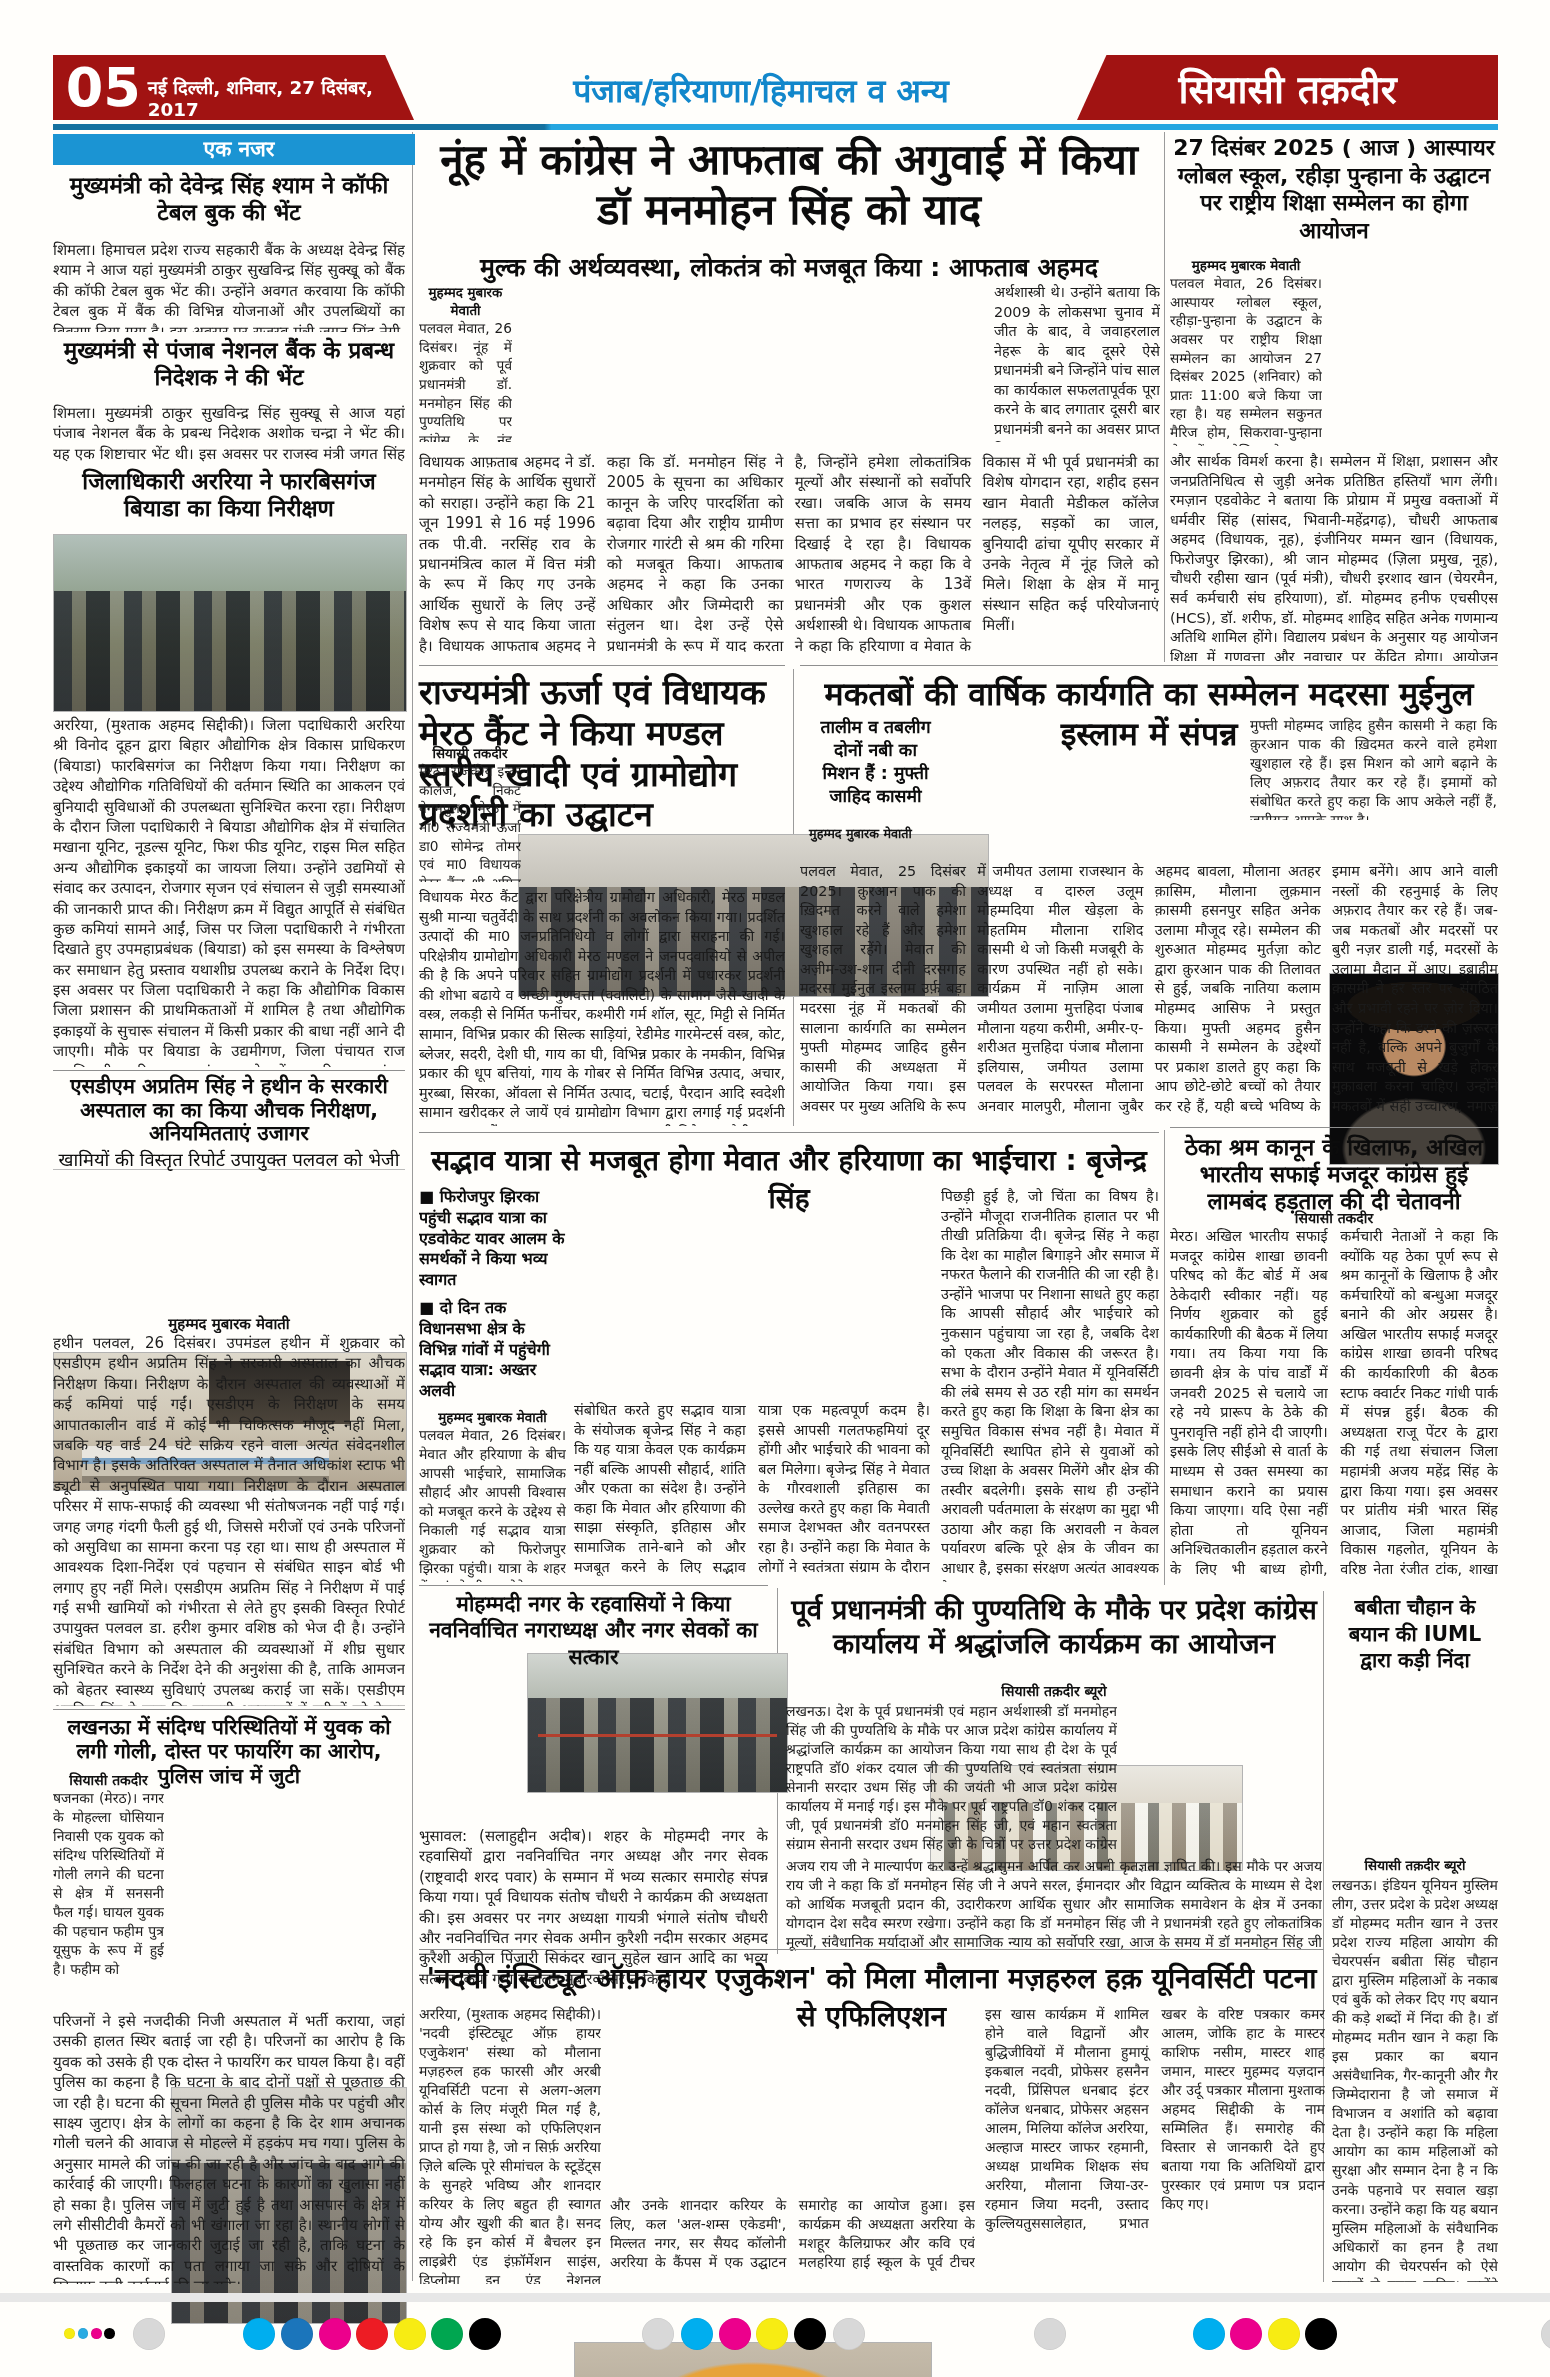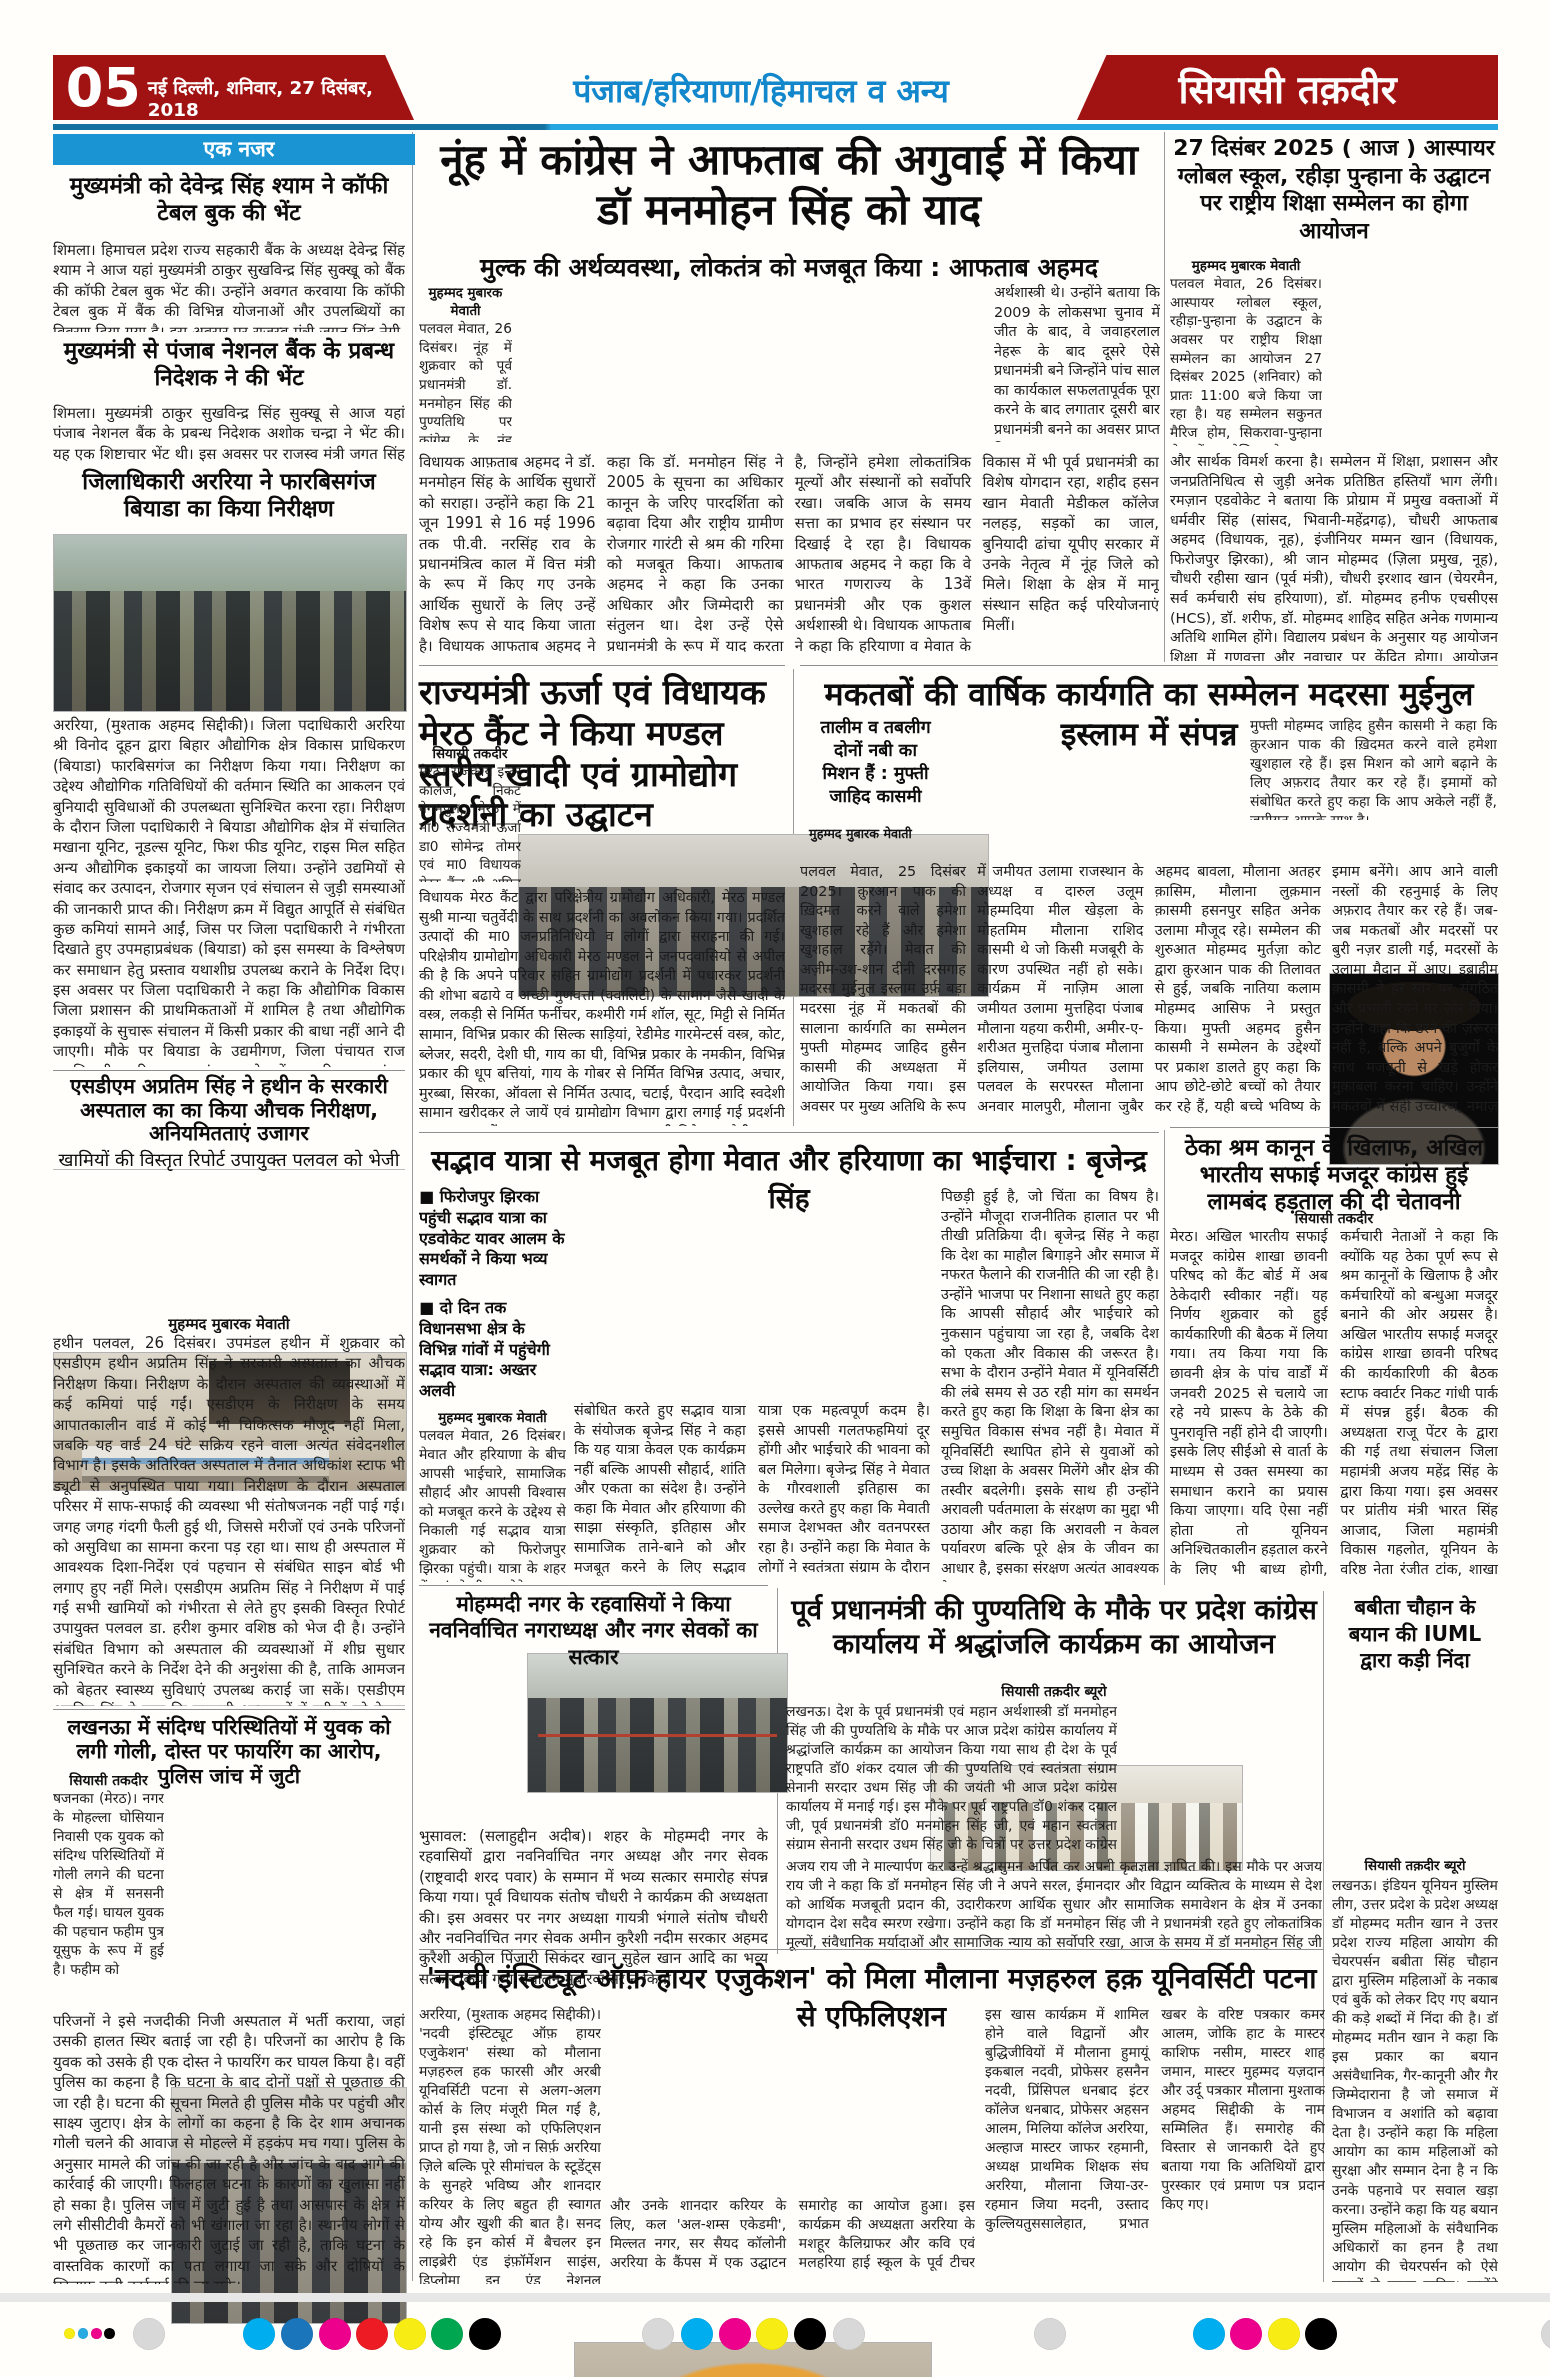--- a/index.html
+++ b/index.html
@@ -37,21 +37,21 @@
   .kicker{background:#1b94d3;color:#fff;font-weight:700;text-align:center;}
   .dotbar span{box-shadow:inset 0 0 0 0.7px rgba(0,0,0,.06);}
 </style>
 </head>
 <body>
 
 <div id="page">
 
   <div class="abs mast" style="left:53px;top:55px;width:361px;height:65px;clip-path:polygon(0 0,92% 0,100% 100%,0 100%);display:flex;align-items:center;justify-content:space-between;">
     <div style="font-size:54px;font-weight:700;line-height:1;padding:0 7px 0 12.7px;">05</div>
-    <div style="font-size:18.3px;font-weight:700;padding-top:18.3px;">नई दिल्ली, शनिवार, 27 दिसंबर, 2018</div>
+    <div style="font-size:18.3px;font-weight:700;padding-top:18.3px;">नई दिल्ली, शनिवार, 27 दिसंबर, 2017</div>
   </div>
 
   <div class="abs mast" style="left:1077px;top:55px;width:421px;height:65px;clip-path:polygon(7% 0,100% 0,100% 100%,0 100%);display:flex;align-items:center;justify-content:center;">
     <div style="font-size:39px;font-weight:700;">सियासी तक़दीर</div>
   </div>
 
   <div class="abs" style="left:451px;top:68px;width:620px;text-align:center;font-size:32px;font-weight:700;color:#1287cb;">पंजाब/हरियाणा/हिमाचल व अन्य</div>
 
   <div class="abs" style="left:53px;top:124px;width:1445px;height:6.3px;background:linear-gradient(90deg,#15719f 0%,#15719f 34%,#25a6e0 34.5%,#25a6e0 100%);"></div>
 

